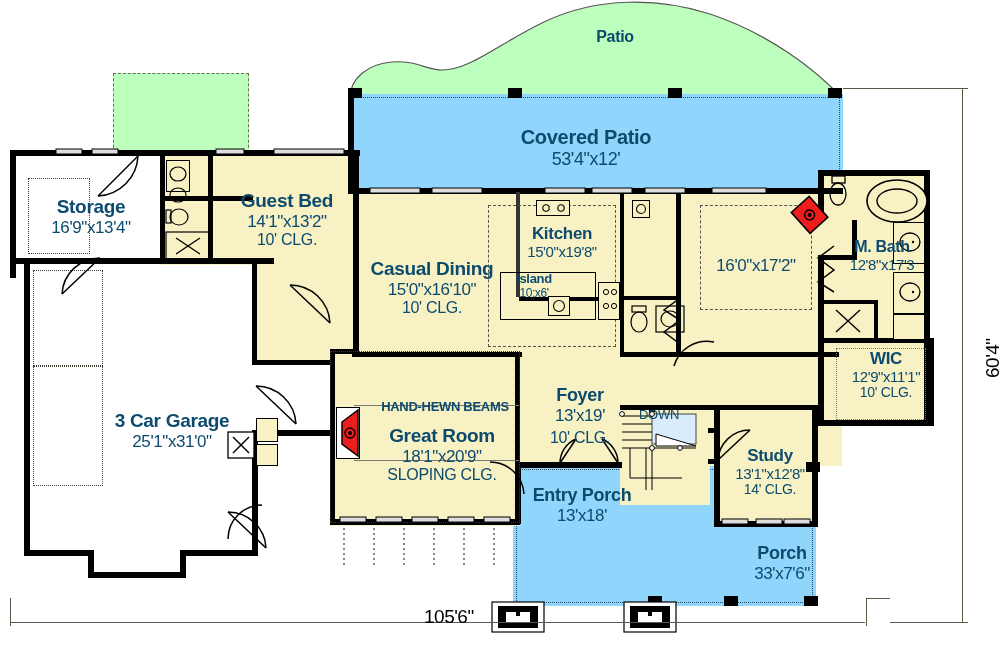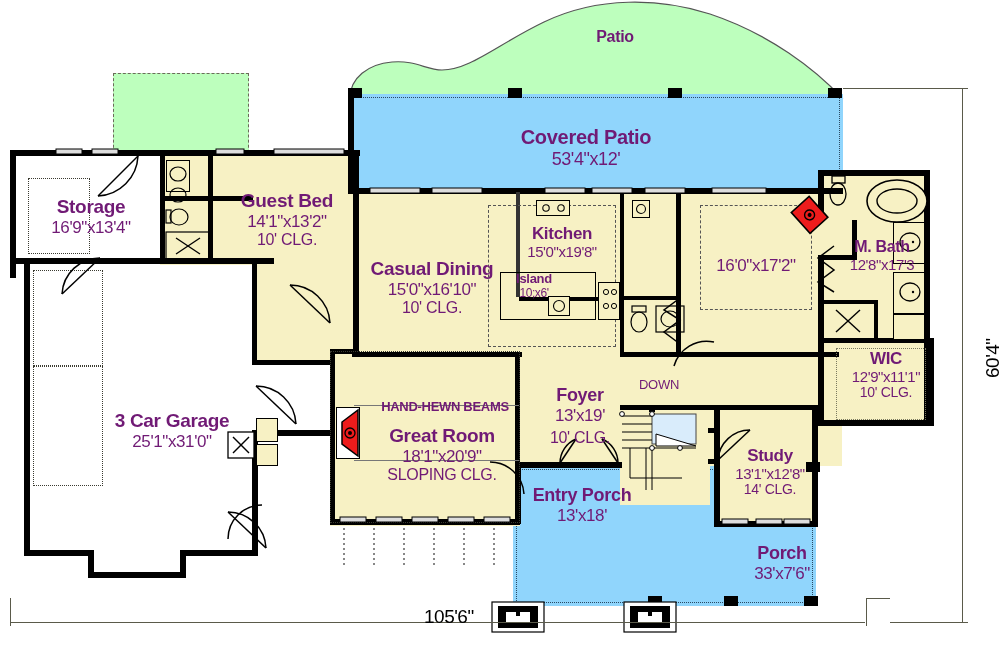--- a/index.html
+++ b/index.html
@@ -19,21 +19,21 @@
   .green{background:#bdffbd;}
   .white{background:#ffffff;}
   
   .wall{position:absolute;background:#000000;}
   .wallthin{position:absolute;background:#000000;}
   .dashbox{position:absolute;box-sizing:border-box;border:1.4px dashed #5a5a4a;}
   .dotbox{position:absolute;box-sizing:border-box;border:1.3px dotted #3a3a30;}
   .greydash{position:absolute;box-sizing:border-box;border:1.6px dashed #6b6b5a;}
   .thinline{position:absolute;background:#4a4a42;}
   
-  .lbl{position:absolute;text-align:center;color:#701a75;line-height:1.14;
+  .lbl{position:absolute;text-align:center;color:#0c4a6e;line-height:1.14;
        font-family:"Liberation Sans",sans-serif;white-space:nowrap;}
   .lbl .nm{font-weight:bold;display:block;letter-spacing:-0.3px;}
   .lbl .dim{display:block;letter-spacing:-0.4px;}
   .lbl .clg{display:block;letter-spacing:-0.3px;}
   .n20{font-size:20px;} .n19{font-size:19px;} .n18{font-size:18px;}
   .n17{font-size:17px;} .n16{font-size:16px;} .n15{font-size:15px;}
   .n14{font-size:14px;} .n13{font-size:13px;} .n12{font-size:12px;}
   
   .dimline{position:absolute;background:#5a5a4a;}
   .dimtxt{position:absolute;color:#000;font-size:19px;letter-spacing:-0.5px;
@@ -472,21 +472,21 @@
     <span class="dim n17">18'1"x20'9"</span>
     <span class="clg n16" style="margin-top:0;">SLOPING CLG.</span>
   </div>
 
   <div class="lbl" style="left:525px;top:385px;width:110px;">
     <span class="nm n18">Foyer</span>
     <span class="dim n17">13'x19'</span>
     <span class="clg n16" style="margin-top:4px;">10' CLG.</span>
   </div>
 
-  <div class="lbl n13" style="left:632px;top:378px;width:54px;">
+  <div class="lbl n13" style="left:632px;top:408px;width:54px;">
     <span class="nm n13" style="font-weight:normal;">DOWN</span>
   </div>
 
   <div class="lbl" style="left:518px;top:485px;width:128px;">
     <span class="nm n18">Entry Porch</span>
     <span class="dim n17">13'x18'</span>
   </div>
 
   <div class="lbl" style="left:722px;top:446px;width:96px;">
     <span class="nm n17">Study</span>

